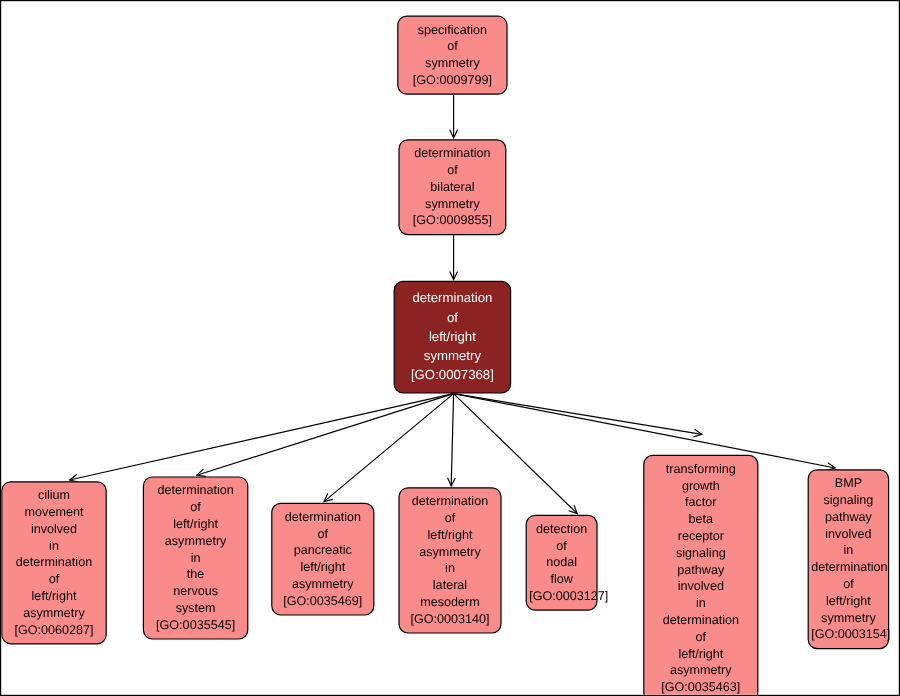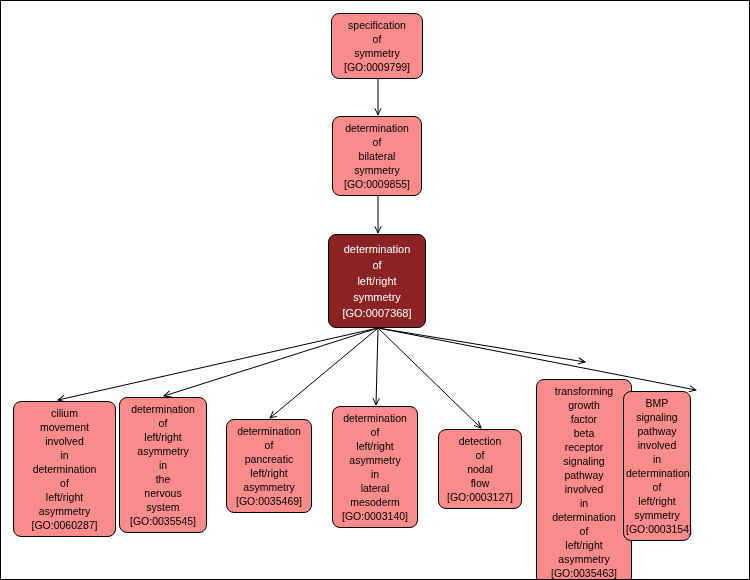--- a/index.html
+++ b/index.html
@@ -42,27 +42,27 @@
   .node.highlight{
     background:var(--highlight-fill);
     color:var(--text-on-highlight);
     font-size:11px;
     line-height:16px;
     padding:6px 2px;
   }
   .n0{left:330px;top:12px;width:92px}
   .n1{left:331px;top:115px;width:90px}
   .n2{left:327px;top:233px;width:98px}
-  .n3{left:12px;top:400px;width:103px}
+  .n3{left:0;top:400px;width:88px}
   .n4{left:118px;top:396px;width:88px}
   .n5{left:225px;top:418px;width:86px}
   .n6{left:331px;top:405px;width:86px}
-  .n7{left:437px;top:428px;width:84px}
+  .n7{left:437px;top:428px;width:60px}
   .n8{left:535px;top:378px;width:96px}
-  .n9{left:622px;top:390px;width:68px}
+  .n9{left:672px;top:390px;width:68px}
 </style>
 </head>
 <body>
 
 <div id="diagram">
   <svg id="edges-svg" width="750" height="580">
     <defs>
       <marker id="arrow" viewBox="0 0 10 10" refX="9" refY="5" markerWidth="8" markerHeight="8" orient="auto-start-reverse">
         <path d="M0.5,1 L9,5 L0.5,9" fill="none" stroke="#000" stroke-width="1.2"></path>
       </marker>

